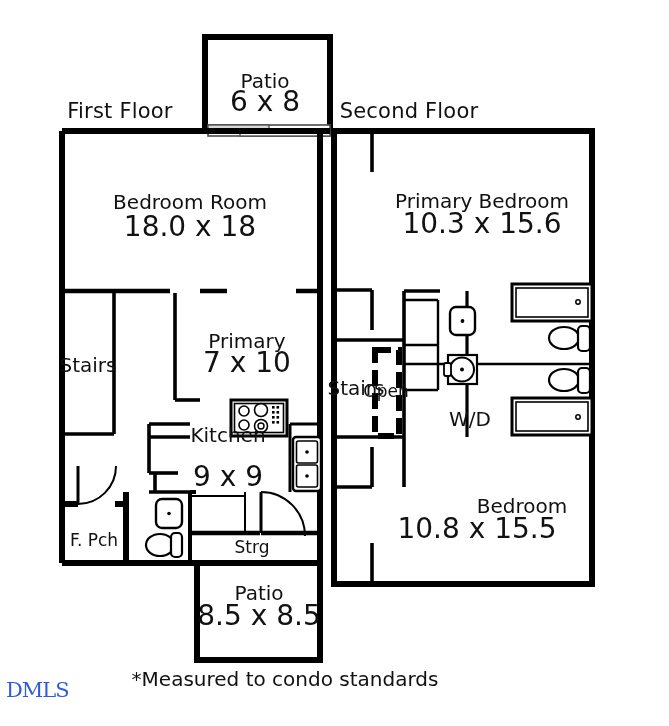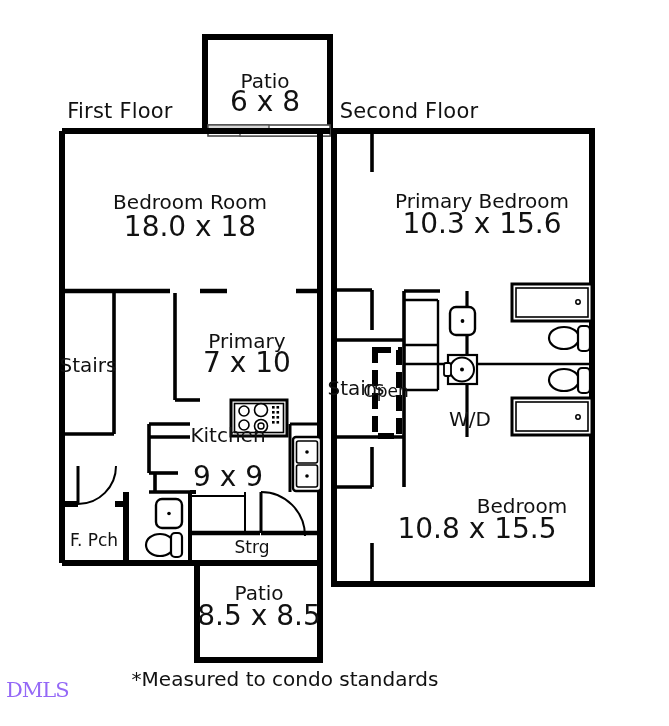--- a/index.html
+++ b/index.html
@@ -51,21 +51,21 @@
   }
   .rot90 {
     transform: rotate(-90deg);
   }
   .footnote {
     font-size: 20px;
   }
   .watermark {
     font-family: "DejaVu Serif", serif;
     font-size: 21px;
-    color: #8b5cf6;
+    color: #1d4ed8;
     letter-spacing: -1px;
     opacity: 0.92;
   }
   .centered {
     transform: translate(-50%, -50%);
   }
 </style>
 </head>
 <body>
 

